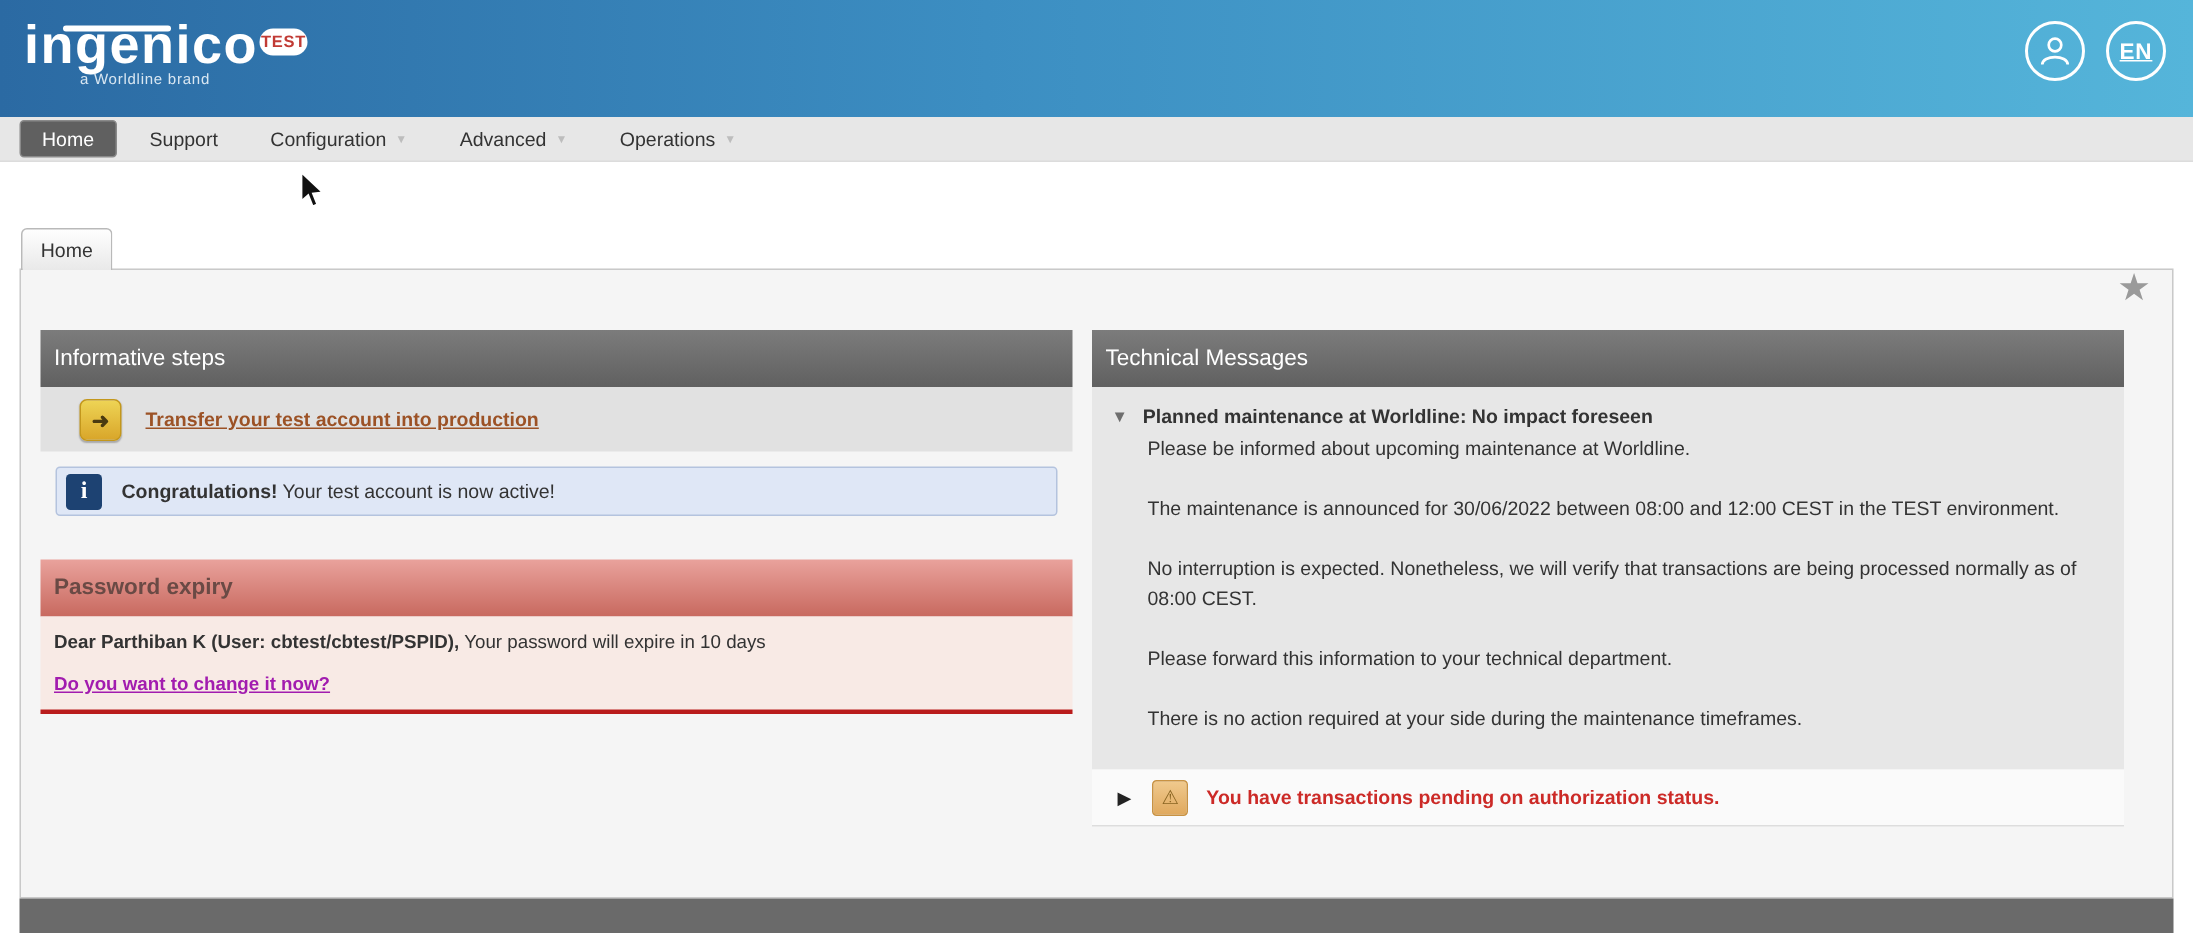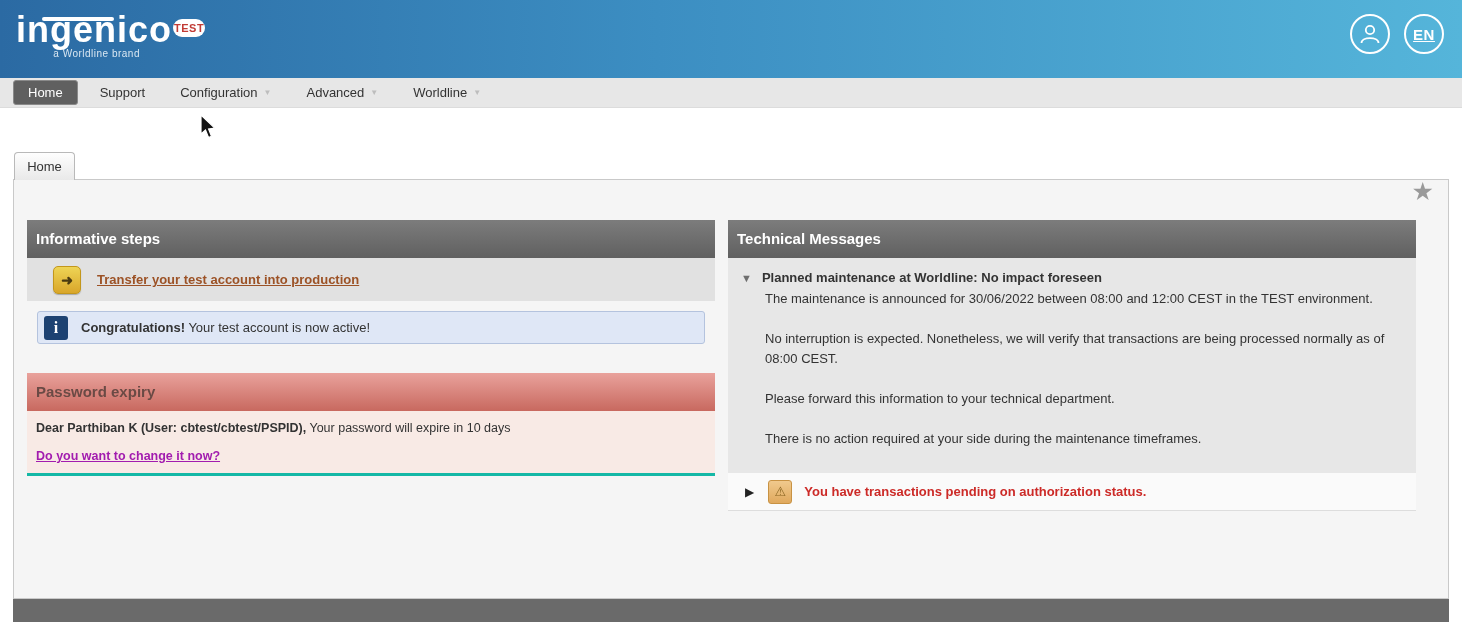--- a/index.html
+++ b/index.html
@@ -65,21 +65,21 @@
   
   .content {
     position: absolute; left: 13px; top: 179px; width: 1436px; height: 420px;
     background: #f5f5f5; border: 1px solid #c9c9c9;
   }
   .star-icon { position: absolute; right: 14px; top: -3px; font-size: 25px; color: #9a9a9a; cursor: pointer; }
 
   .panel-header {
     height: 38px; line-height: 38px;
     background: linear-gradient(#7c7c7c, #606060);
-    color: #ffffff; font-weight: bold; font-size: 15px; padding-left: 9px;
+    color: #ffffff; font-weight: normal; font-size: 15px; padding-left: 9px;
   }
 
   
   .panel-left { position: absolute; left: 13px; top: 40px; width: 688px; }
   .transfer-row {
     height: 43px; background: #e1e1e1; display: flex; align-items: center; padding-left: 26px;
   }
   .step-btn {
     width: 28px; height: 28px; border-radius: 5px;
     background: linear-gradient(#eed455, #d9a62a);
@@ -107,21 +107,21 @@
   .congrats-text b { font-weight: bold; }
 
   .password-panel { position: absolute; left: 0; top: 153px; width: 688px; }
   .password-header {
     height: 38px; line-height: 38px;
     background: linear-gradient(#e9a29c, #c8695f);
     color: #6a4a45; font-weight: bold; font-size: 15px; padding-left: 9px;
   }
   .password-body {
     background: #f8eae5; padding: 10px 10px 10px 9px;
-    border-bottom: 3px solid #14b8a6; font-size: 12.5px;
+    border-bottom: 3px solid #b91c1c; font-size: 12.5px;
   }
   .password-greeting { margin-bottom: 14px; }
   .password-greeting b { font-weight: bold; }
   .change-link { font-weight: bold; text-decoration: underline; color: #a21caf; cursor: pointer; font-size: 12.5px; }
 
   
   .panel-right { position: absolute; left: 714px; top: 40px; width: 688px; }
   .tech-body { background: #e7e7e7; padding: 11px 14px 4px 13px; }
   .msg-title-row { display: flex; align-items: flex-start; cursor: pointer; }
   .tri-down { font-size: 11px; color: #6e6e6e; margin-right: 10px; line-height: 18px; }
@@ -180,21 +180,21 @@
   </div>
   <div class="nav-item">
     <span>Configuration</span>
     <span class="nav-caret">▼</span>
   </div>
   <div class="nav-item">
     <span>Advanced</span>
     <span class="nav-caret">▼</span>
   </div>
   <div class="nav-item">
-    <span>Worldline</span>
+    <span>Operations</span>
     <span class="nav-caret">▼</span>
   </div>
 </nav>
 
 <div class="cursor">
   <svg width="17" height="26" viewBox="0 0 17 26">
     <path d="M1,1 L1,20 L5.5,16 L8.5,23.5 L11.5,22.2 L8.6,15 L15,14.2 Z" fill="#111" stroke="#fff" stroke-width="1.2"></path>
   </svg>
 </div>
 
@@ -235,20 +235,21 @@
 
   <section class="panel-right">
     <div class="panel-header">Technical Messages</div>
 
     <div class="tech-body">
       <div class="msg-title-row">
         <span class="tri-down">▼</span>
         <span class="msg-title">Planned maintenance at Worldline: No impact foreseen</span>
       </div>
       <div class="msg-paras">
+        <p>Please be informed about upcoming maintenance at Worldline.</p>
         <p>The maintenance is announced for 30/06/2022 between 08:00 and 12:00 CEST in the TEST environment.</p>
         <p>No interruption is expected. Nonetheless, we will verify that transactions are being processed normally as of 08:00 CEST.</p>
         <p>Please forward this information to your technical department.</p>
         <p>There is no action required at your side during the maintenance timeframes.</p>
       </div>
     </div>
 
     <div class="pending-row">
       <span class="tri-right">▶</span>
       <div class="warn-icon">

